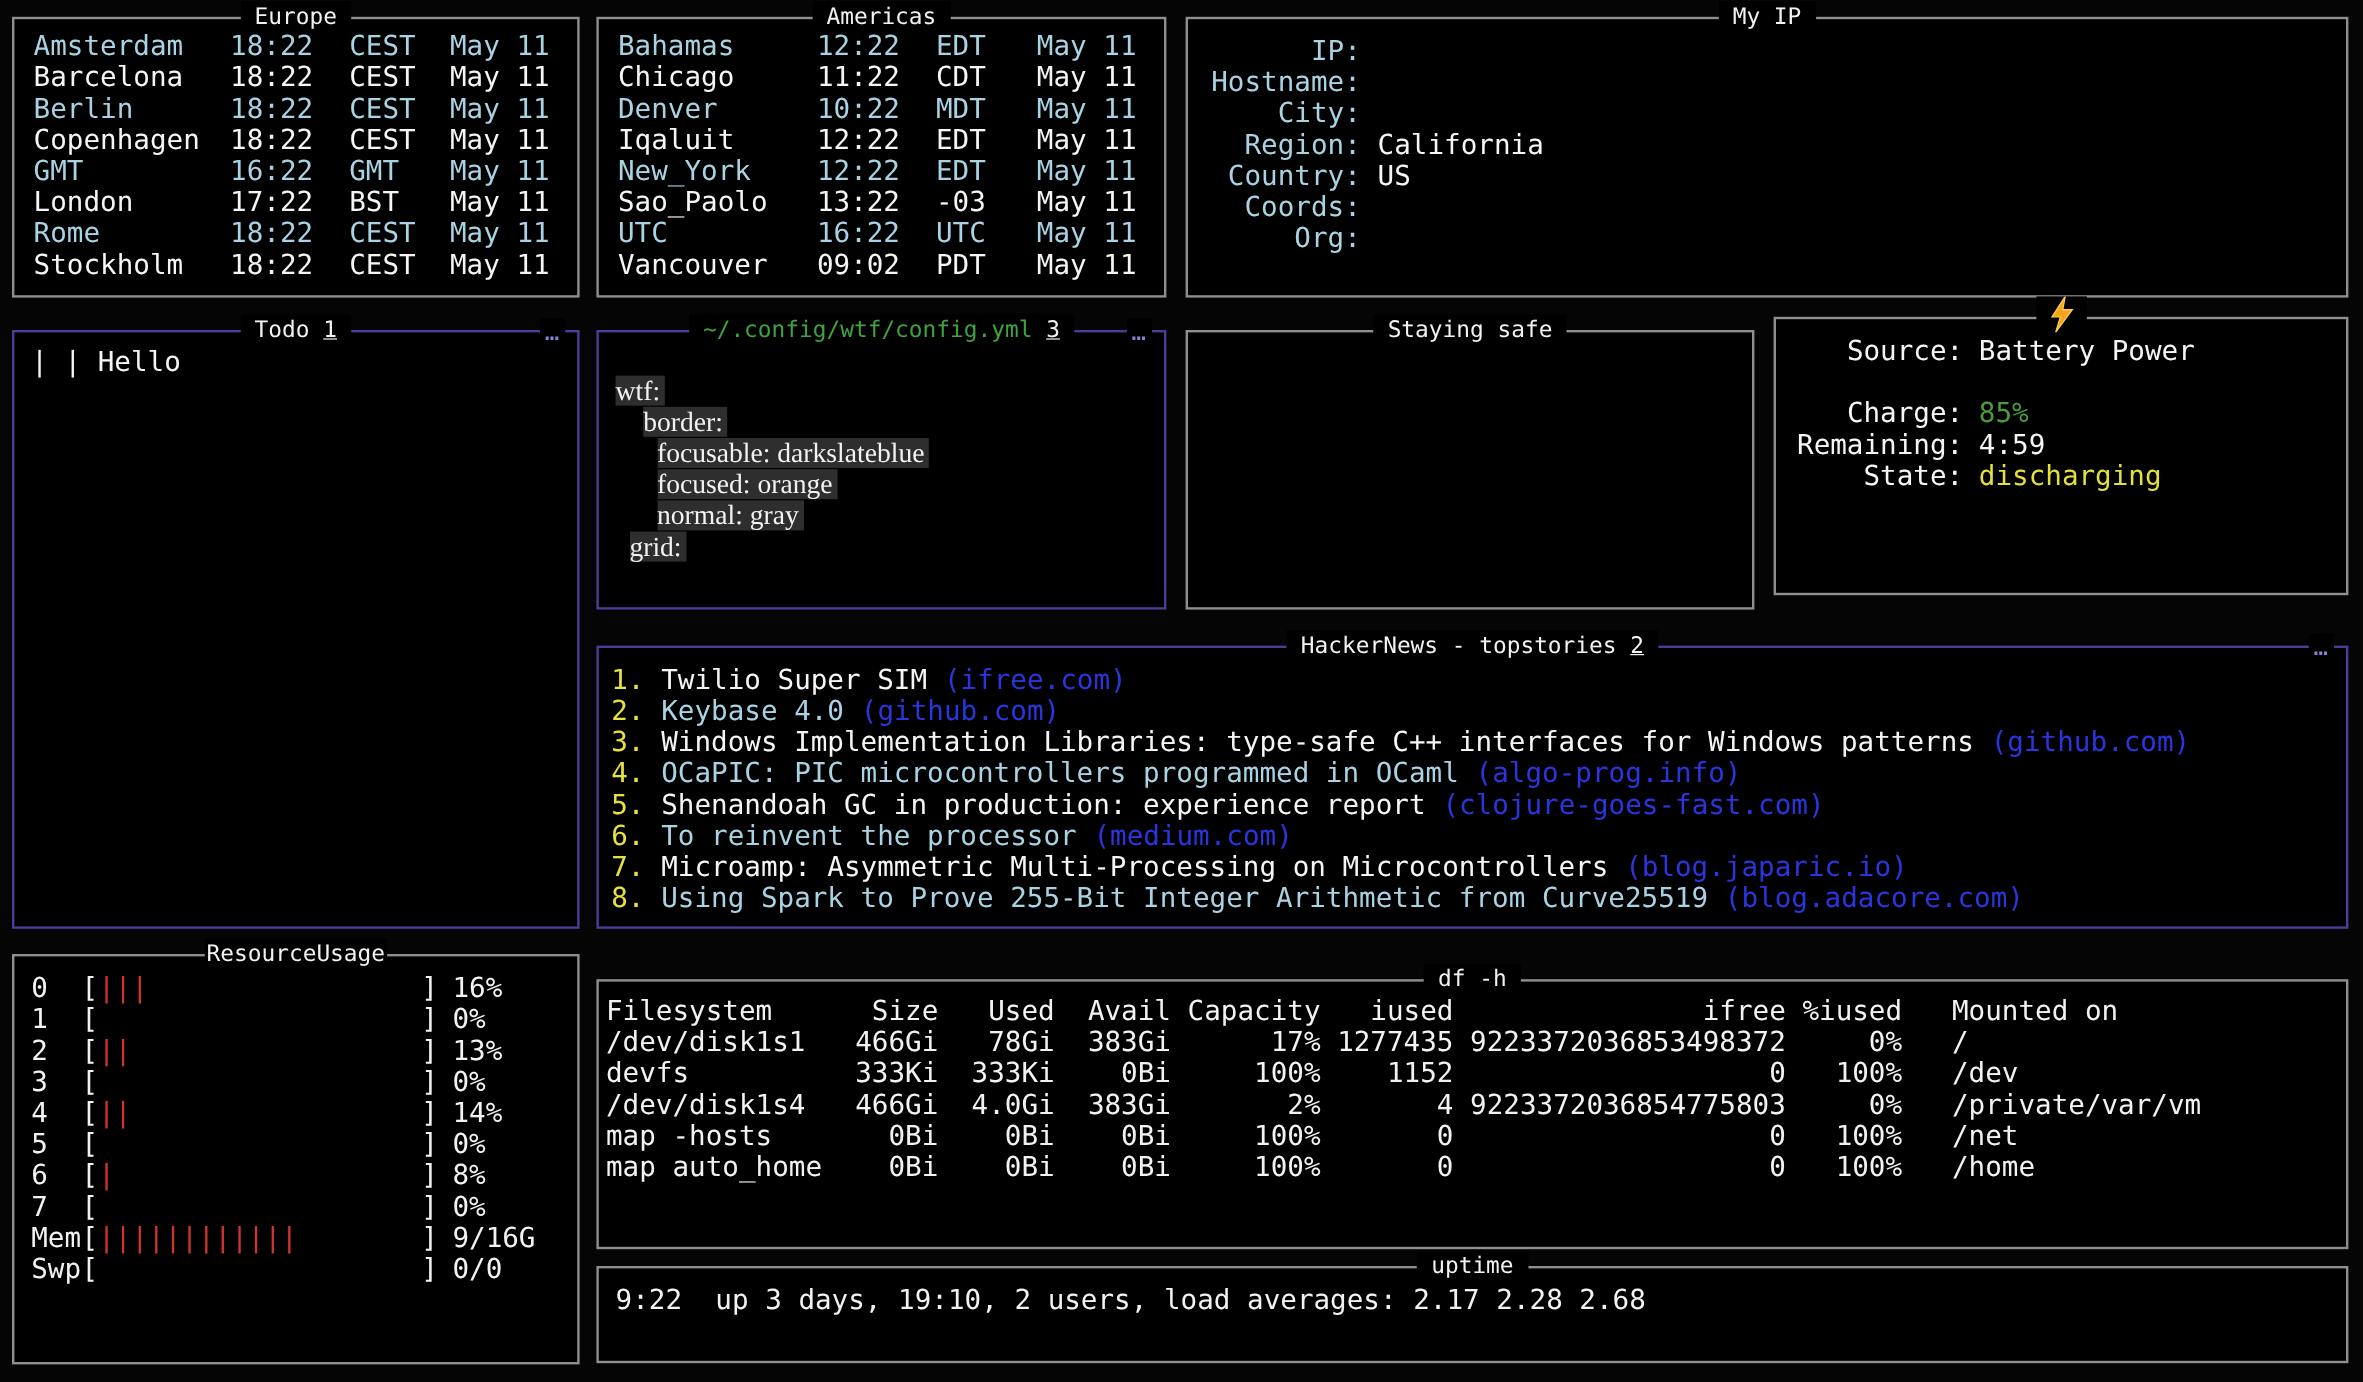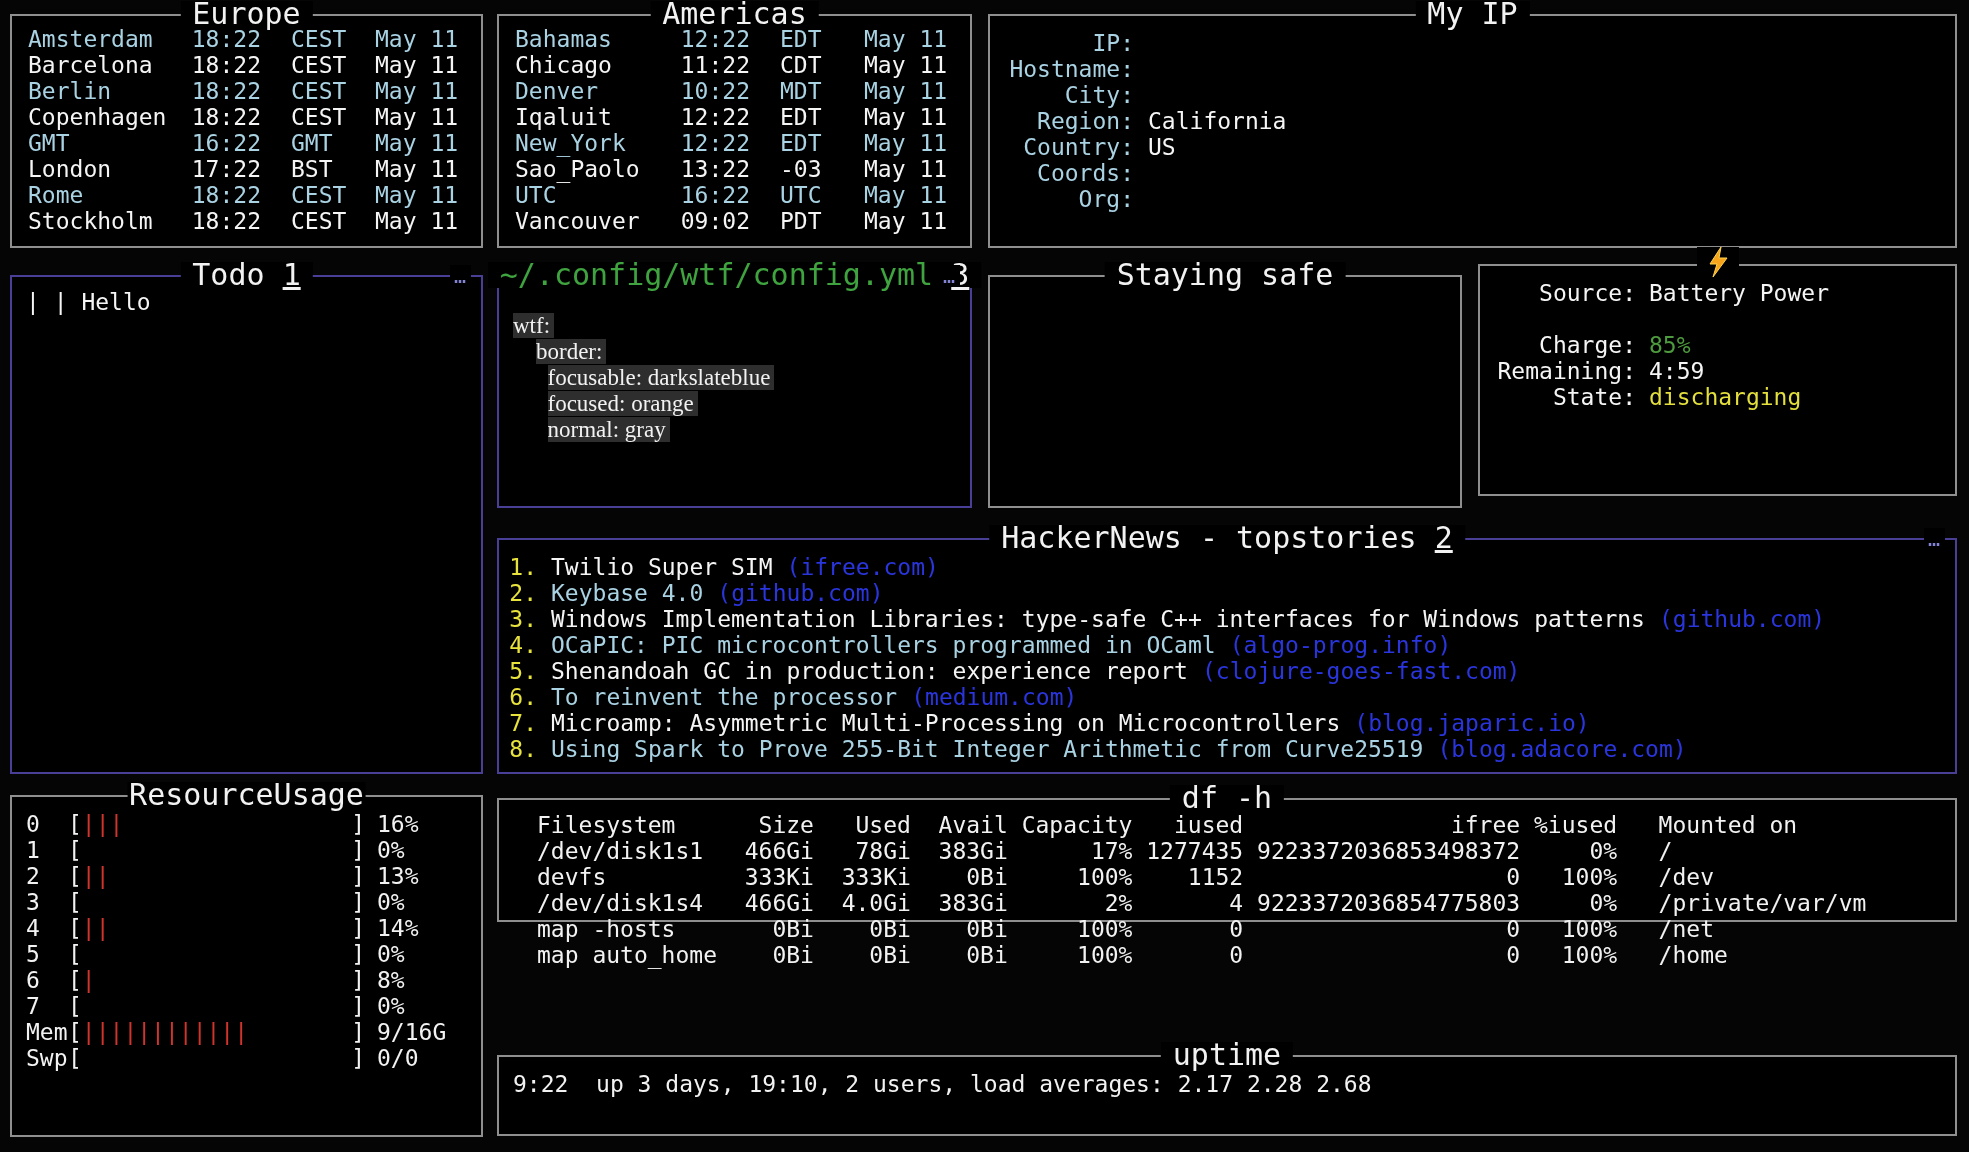--- a/index.html
+++ b/index.html
@@ -4,21 +4,21 @@
 <style>
   html,body{margin:0;padding:0;background:#0a0a0a;}
   .screen{
     position:relative;width:1969px;height:1152px;background:#050505;overflow:hidden;
     font-family:"DejaVu Sans Mono",monospace;font-size:23px;line-height:26px;color:#f2f2f2;
   }
   .panel{position:absolute;border:2px solid #8f8f8f;background:#000;box-sizing:border-box;}
   .panel.focusable{border-color:#4a3f96;}
   .ptitle{
     position:absolute;top:-15px;left:50%;transform:translateX(-50%);
-    background:#000;padding:0 12px;margin:0;font-size:30px;font-weight:normal;
+    background:#000;padding:0 12px;margin:0;font-size:19px;font-weight:normal;
     white-space:nowrap;color:#f2f2f2;line-height:26px;
   }
   .ptitle.tight{padding:0 2px;}
   .ptitle .green-title{color:#3fa33f;}
   .badge{text-decoration:underline;color:#f2f2f2;}
   .more{
     position:absolute;top:-12px;right:10px;background:#000;padding:0 4px;
     color:#8585d8;font-size:20px;letter-spacing:1px;line-height:22px;
   }
   .pbody{position:relative;height:100%;box-sizing:border-box;}
@@ -244,20 +244,21 @@
   <section class="panel focusable config" style="left:497px;top:275px;width:475px;height:233px;">
     <h2 class="ptitle"><span class="green-title">~/.config/wtf/config.yml</span> <span class="badge">3</span></h2>
     <span class="more">…</span>
     <div class="pbody">
 
     <div class="cfgline even"><span></span><span class="hl">wtf:</span></div>
         <div class="cfgline even"><span>    </span><span class="hl">border:</span></div>
         <div class="cfgline odd"><span>      </span><span class="hl">focusable: darkslateblue</span></div>
         <div class="cfgline even"><span>      </span><span class="hl">focused: orange</span></div>
         <div class="cfgline odd"><span>      </span><span class="hl">normal: gray</span></div>
+        <div class="cfgline even"><span>  </span><span class="hl">grid:</span></div>
       </div>
   </section>
 
   <section class="panel safe" style="left:988px;top:275px;width:474px;height:233px;">
     <h2 class="ptitle"><span>Staying safe</span></h2>
     <div class="pbody">
 
     <div class="safeline even red"></div>
         <div class="safeline odd"></div>
         <div class="safeline even"></div>
@@ -417,21 +418,21 @@
         <div class="rrow odd">
           <span class="lbl">Swp</span>
           <span class="brk">[</span>
           <span class="bars"></span>
           <span class="brk">]</span>
           <span class="val">0/0</span>
         </div>
       </div>
   </section>
 
-  <section class="panel df" style="left:497px;top:798px;width:1460px;height:124px;padding-left:32px;">
+  <section class="panel df" style="left:497px;top:816px;width:1460px;height:225px;">
     <h2 class="ptitle"><span>df -h</span></h2>
     <div class="pbody">
       <pre>Filesystem      Size   Used  Avail Capacity   iused               ifree %iused   Mounted on
 /dev/disk1s1   466Gi   78Gi  383Gi      17% 1277435 9223372036853498372     0%   /
 devfs          333Ki  333Ki    0Bi     100%    1152                   0   100%   /dev
 /dev/disk1s4   466Gi  4.0Gi  383Gi       2%       4 9223372036854775803     0%   /private/var/vm
 map -hosts       0Bi    0Bi    0Bi     100%       0                   0   100%   /net
 map auto_home    0Bi    0Bi    0Bi     100%       0                   0   100%   /home</pre>
     </div>
   </section>

